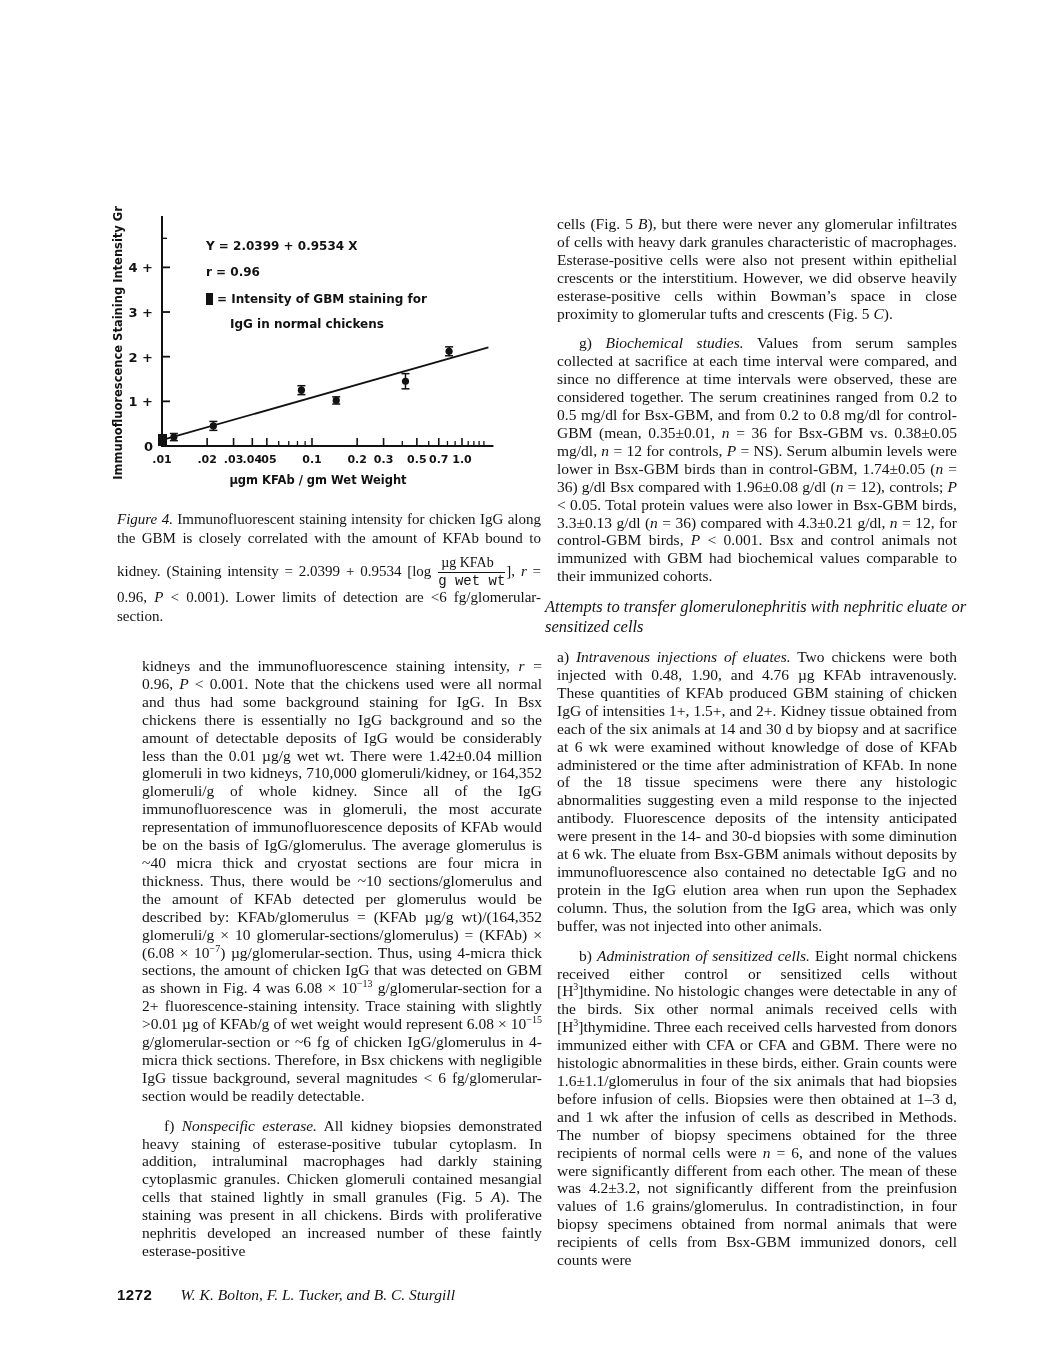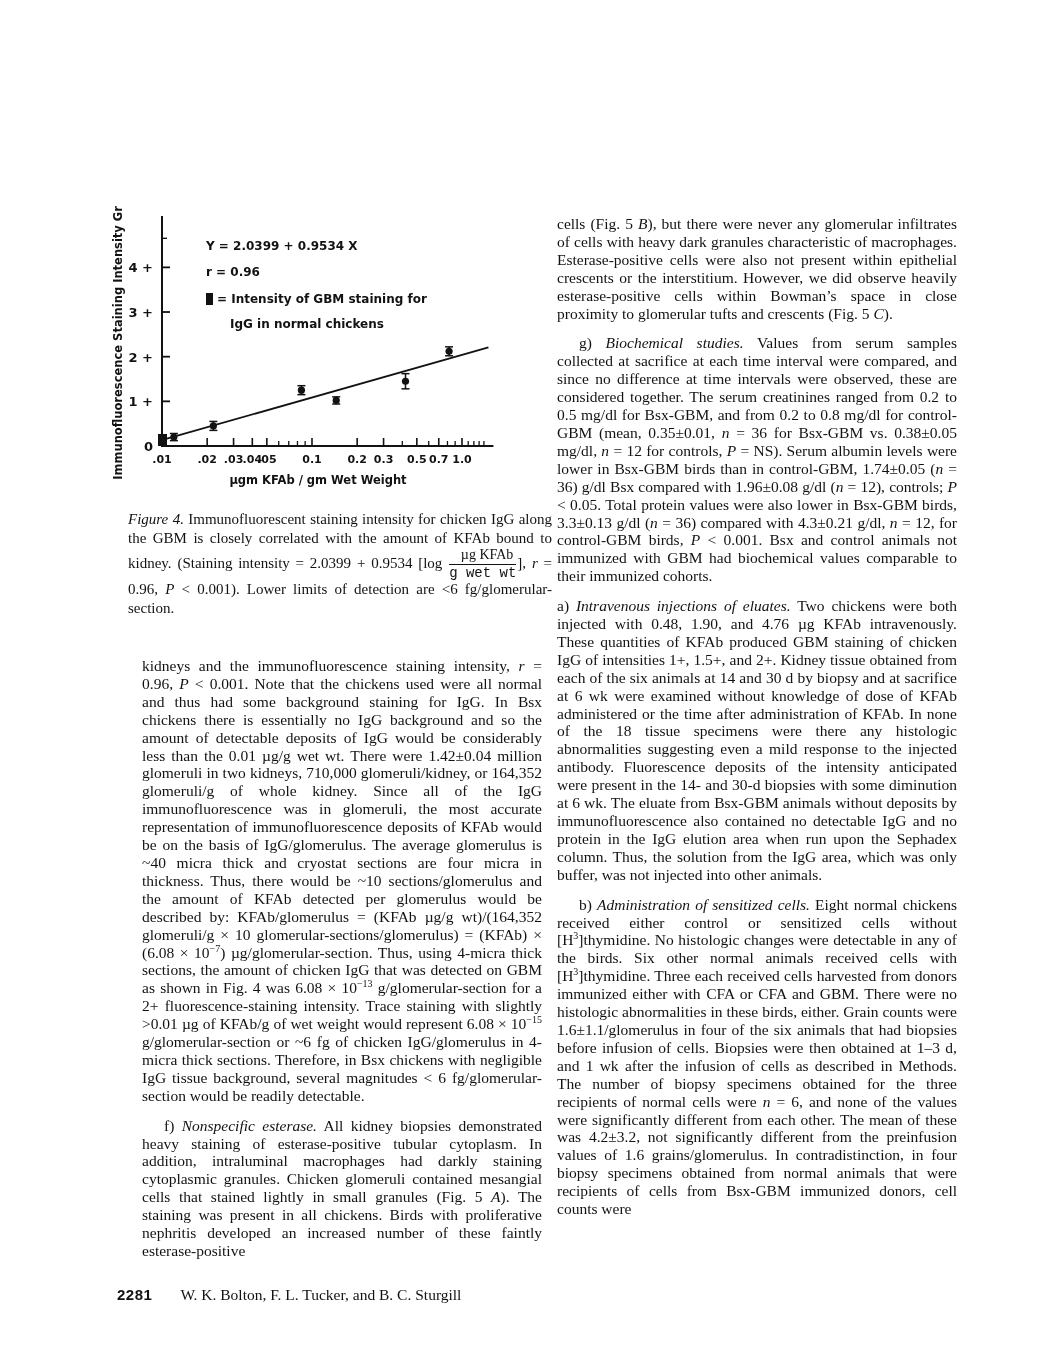--- a/index.html
+++ b/index.html
@@ -5,27 +5,27 @@
   html,body{margin:0;padding:0;background:#e8e8e8;}
   .page{position:relative;width:1049px;height:1369px;background:#ffffff;margin:0 auto;
         font-family:"Liberation Serif",serif;color:#121212;overflow:hidden;}
   .col{position:absolute;width:424px;text-align:justify;font-size:15.5px;line-height:17.9px;}
   .col p{margin:12px;}
   .col p.ind{text-indent:22px;}
   .subhead{font-style:italic;text-align:left;font-size:16.5px;line-height:19.5px;margin:10px 0 8px 0;}
   .it{font-style:italic;}
   sup{font-size:10px;line-height:0;}
   .figure-chart{position:absolute;left:110px;top:206px;width:424px;height:290px;}
-  .caption{position:absolute;left:128px;top:510px;width:424px;font-size:15px;line-height:19px;text-align:justify;}
-  .frac{display:inline-block;text-align:right;vertical-align:-9px;line-height:1.05;font-size:14px;padding:0 1px;}
+  .caption{position:absolute;left:117px;top:510px;width:424px;font-size:15px;line-height:19px;text-align:justify;}
+  .frac{display:inline-block;text-align:left;vertical-align:-9px;line-height:1.05;font-size:14px;padding:0 1px;margin-top:8px;}
   .frac .num{display:block;border-bottom:1.3px solid #121212;padding:0 3px 1px 3px;}
   .frac .den{display:block;padding-top:1px;font-family:Liberation Mono, monospace;}
   .footer{position:absolute;left:117px;top:1286px;display:flex;gap:28px;align-items:baseline;}
   .pagenum{font-weight:bold;font-size:15px;letter-spacing:.5px;font-family:"Liberation Sans",sans-serif;}
-  .authors{font-size:15.5px;}
+  .authors{font-style:italic;font-size:15.5px;}
   .cl{font-family:"DejaVu Sans",sans-serif;font-weight:bold;fill:#121212;}
 </style>
 </head>
 <body>
 
 <div class="page">
 
   <svg id="chart" class="figure-chart" viewBox="0 0 424 290">
       <path d="M 52 10 L 52 240 L 383.42725218139464 240" stroke="#121212" stroke-width="2" fill="none"></path>
       <line x1="52" y1="240" x2="60" y2="240" stroke="#121212" stroke-width="1.8"></line>
@@ -111,22 +111,23 @@
   <div class="caption"><span class="it">Figure 4.</span><span> Immunofluorescent staining intensity for chicken IgG along the GBM is closely correlated with the amount of KFAb bound to kidney. (Staining intensity = 2.0399 + 0.9534 [log </span><span class="frac"><span class="num">µg KFAb</span><span class="den">g wet wt</span></span><span>], </span><span class="it">r</span><span> = 0.96, </span><span class="it">P</span><span> &lt; 0.001). Lower limits of detection are &lt;6 fg/glomerular-section.</span></div>
 
   <div class="col" style="left:130px;top:645px;">
       <p><span>kidneys and the immunofluorescence staining intensity, </span><span class="it">r</span><span> = 0.96, </span><span class="it">P</span><span> &lt; 0.001. Note that the chickens used were all normal and thus had some background staining for IgG. In Bsx chickens there is essentially no IgG background and so the amount of detectable deposits of IgG would be considerably less than the 0.01 µg/g wet wt. There were 1.42±0.04 million glomeruli in two kidneys, 710,000 glomeruli/kidney, or 164,352 glomeruli/g of whole kidney. Since all of the IgG immunofluorescence was in glomeruli, the most accurate representation of immunofluorescence deposits of KFAb would be on the basis of IgG/glomerulus. The average glomerulus is ~40 micra thick and cryostat sections are four micra in thickness. Thus, there would be ~10 sections/glomerulus and the amount of KFAb detected per glomerulus would be described by: KFAb/glomerulus = (KFAb µg/g wt)/(164,352 glomeruli/g × 10 glomerular-sections/glomerulus) = (KFAb) × (6.08 × 10</span><sup>−7</sup><span>) µg/glomerular-section. Thus, using 4-micra thick sections, the amount of chicken IgG that was detected on GBM as shown in Fig. 4 was 6.08 × 10</span><sup>−13</sup><span> g/glomerular-section for a 2+ fluorescence-staining intensity. Trace staining with slightly &gt;0.01 µg of KFAb/g of wet weight would represent 6.08 × 10</span><sup>−15</sup><span> g/glomerular-section or ~6 fg of chicken IgG/glomerulus in 4-micra thick sections. Therefore, in Bsx chickens with negligible IgG tissue background, several magnitudes &lt; 6 fg/glomerular-section would be readily detectable.</span></p>
       <p class="ind"><span>f) </span><span class="it">Nonspecific esterase.</span><span> All kidney biopsies demonstrated heavy staining of esterase-positive tubular cytoplasm. In addition, intraluminal macrophages had darkly staining cytoplasmic granules. Chicken glomeruli contained mesangial cells that stained lightly in small granules (Fig. 5 </span><span class="it">A</span><span>). The staining was present in all chickens. Birds with proliferative nephritis developed an increased number of these faintly esterase-positive</span></p>
     </div>
 
   <div class="col" style="left:545px;top:203px;">
       <p><span>cells (Fig. 5 </span><span class="it">B</span><span>), but there were never any glomerular infiltrates of cells with heavy dark granules characteristic of macrophages. Esterase-positive cells were also not present within epithelial crescents or the interstitium. However, we did observe heavily esterase-positive cells within Bowman’s space in close proximity to glomerular tufts and crescents (Fig. 5 </span><span class="it">C</span><span>).</span></p>
       <p class="ind"><span>g) </span><span class="it">Biochemical studies.</span><span> Values from serum samples collected at sacrifice at each time interval were compared, and since no difference at time intervals were observed, these are considered together. The serum creatinines ranged from 0.2 to 0.5 mg/dl for Bsx-GBM, and from 0.2 to 0.8 mg/dl for control-GBM (mean, 0.35±0.01, </span><span class="it">n</span><span> = 36 for Bsx-GBM vs. 0.38±0.05 mg/dl, </span><span class="it">n</span><span> = 12 for controls, </span><span class="it">P</span><span> = NS). Serum albumin levels were lower in Bsx-GBM birds than in control-GBM, 1.74±0.05 (</span><span class="it">n</span><span> = 36) g/dl Bsx compared with 1.96±0.08 g/dl (</span><span class="it">n</span><span> = 12), controls; </span><span class="it">P</span><span> &lt; 0.05. Total protein values were also lower in Bsx-GBM birds, 3.3±0.13 g/dl (</span><span class="it">n</span><span> = 36) compared with 4.3±0.21 g/dl, </span><span class="it">n</span><span> = 12, for control-GBM birds, </span><span class="it">P</span><span> &lt; 0.001. Bsx and control animals not immunized with GBM had biochemical values comparable to their immunized cohorts.</span></p>
+      <div class="subhead"><span>Attempts to transfer glomerulonephritis with nephritic eluate or sensitized cells</span></div>
       <p><span>a) </span><span class="it">Intravenous injections of eluates.</span><span> Two chickens were both injected with 0.48, 1.90, and 4.76 µg KFAb intravenously. These quantities of KFAb produced GBM staining of chicken IgG of intensities 1+, 1.5+, and 2+. Kidney tissue obtained from each of the six animals at 14 and 30 d by biopsy and at sacrifice at 6 wk were examined without knowledge of dose of KFAb administered or the time after administration of KFAb. In none of the 18 tissue specimens were there any histologic abnormalities suggesting even a mild response to the injected antibody. Fluorescence deposits of the intensity anticipated were present in the 14- and 30-d biopsies with some diminution at 6 wk. The eluate from Bsx-GBM animals without deposits by immunofluorescence also contained no detectable IgG and no protein in the IgG elution area when run upon the Sephadex column. Thus, the solution from the IgG area, which was only buffer, was not injected into other animals.</span></p>
       <p class="ind"><span>b) </span><span class="it">Administration of sensitized cells.</span><span> Eight normal chickens received either control or sensitized cells without [H</span><sup>3</sup><span>]thymidine. No histologic changes were detectable in any of the birds. Six other normal animals received cells with [H</span><sup>3</sup><span>]thymidine. Three each received cells harvested from donors immunized either with CFA or CFA and GBM. There were no histologic abnormalities in these birds, either. Grain counts were 1.6±1.1/glomerulus in four of the six animals that had biopsies before infusion of cells. Biopsies were then obtained at 1–3 d, and 1 wk after the infusion of cells as described in Methods. The number of biopsy specimens obtained for the three recipients of normal cells were </span><span class="it">n</span><span> = 6, and none of the values were significantly different from each other. The mean of these was 4.2±3.2, not significantly different from the preinfusion values of 1.6 grains/glomerulus. In contradistinction, in four biopsy specimens obtained from normal animals that were recipients of cells from Bsx-GBM immunized donors, cell counts were</span></p>
     </div>
 
   <div class="footer">
-    <span class="pagenum">2281</span>
+    <span class="pagenum">1272</span>
     <span class="authors">W. K. Bolton, F. L. Tucker, and B. C. Sturgill</span>
   </div>
 
 </div>
 
 </body></html>

